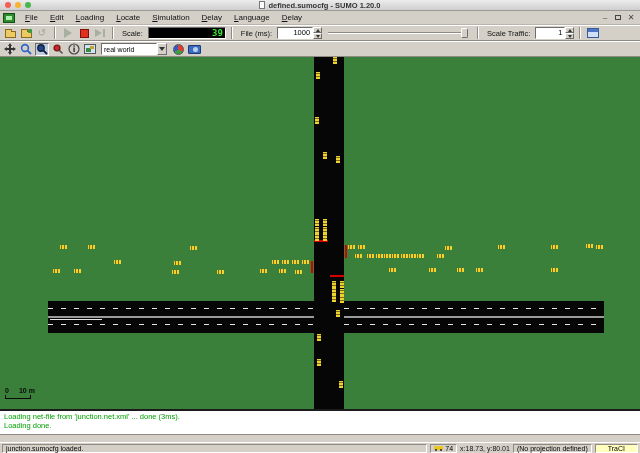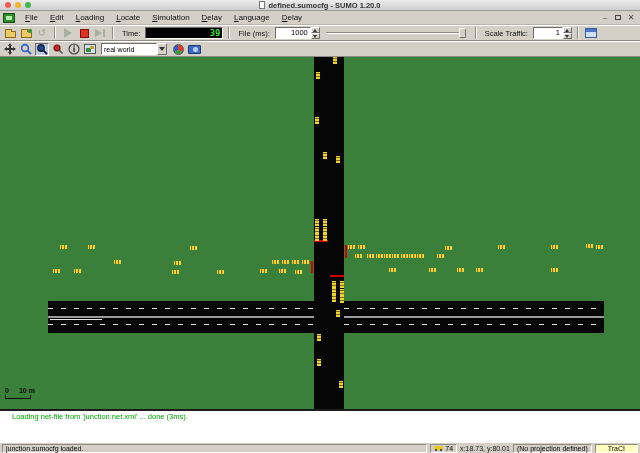--- a/index.html
+++ b/index.html
@@ -101,22 +101,22 @@
     background:linear-gradient(90deg,#f0d42e 0 1px,#7a6a14 1px 2px,#f0d42e 2px 4px,#7a6a14 4px 5px,#f0d42e 5px 7px); }
   .veh.v { width:4px; height:7px;
     background:linear-gradient(180deg,#f0d42e 0 1px,#7a6a14 1px 2px,#f0d42e 2px 4px,#7a6a14 4px 5px,#f0d42e 5px 7px); }
   .stopbar { position:absolute; background:#d40000; }
 
   .scaleWidget { position:absolute; left:5px; top:330px; color:#0a0a0a; font-size:7px; font-weight:bold; }
   .scaleLabels { display:flex; gap:10px; }
   .scaleLine { width:26px; height:4px; border-left:1px solid #0a0a0a; border-right:1px solid #0a0a0a; border-bottom:1px solid #0a0a0a; margin-top:1px; }
 
   
-  .logArea { position:absolute; left:0; top:411px; width:640px; height:40px; background:#fff;
-    border-bottom:1px solid #8f8b83; padding:1px 12px; overflow:hidden; }
+  .logArea { position:absolute; left:0; top:411px; width:640px; height:24px; background:#fff;
+    border-bottom:1px solid #8f8b83; padding:1px 4px; overflow:hidden; }
   .logLine { font-size:7.5px; line-height:9px; color:#00a000; white-space:nowrap; }
 
   
   .statusbar { position:absolute; left:0; top:442px; width:640px; height:11px; background:#d4d0c8;
     border-top:1px solid #fff; display:flex; align-items:center; gap:3px; padding:0 2px; font-size:7px; }
   .statusBox { border:1px solid; border-color:#8f8b83 #fff #fff #8f8b83; background:#d4d0c8;
     height:9px; line-height:7px; padding:0 3px; display:flex; align-items:center; gap:2px; white-space:nowrap; }
   .statusBox.grow { flex:1; }
   .traciBox { background:#ffffbe; border:1px solid; border-color:#8f8b83 #fff #fff #8f8b83;
     height:9px; padding:0 12px; display:flex; align-items:center; }
@@ -177,21 +177,21 @@
   <span class="tbtn">
       <span class="stopSq"></span>
     </span>
   <span class="tbtn disabled">
       <span class="stepGlyph">
         <span class="t"></span>
         <span class="b"></span>
       </span>
     </span>
   <span class="sep"></span>
-  <span class="lbl">Time:</span>
+  <span class="lbl">Scale:</span>
   <span class="lcd">39</span>
   <span class="sep"></span>
   <span class="lbl">File (ms):</span>
   <span class="spin">
     <span class="spinInput" style="width:36px;">1000</span>
     <span class="spinBtns">
         <span class="up"></span>
         <span class="dn"></span>
       </span>
   </span>
@@ -352,20 +352,21 @@
     <div class="scaleLabels">
       <span>0</span>
       <span>10 m</span>
     </div>
     <div class="scaleLine"></div>
   </div>
 </div>
 
 <div class="logArea">
   <div class="logLine">Loading net-file from 'junction.net.xml' ... done (3ms).</div>
+  <div class="logLine">Loading done.</div>
 </div>
 
 <div class="statusbar">
   <span class="statusBox grow">
     <span>junction.sumocfg loaded.</span>
   </span>
   <span class="statusBox">
     <span class="carIcon"></span>
     <span>74</span>
   </span>

